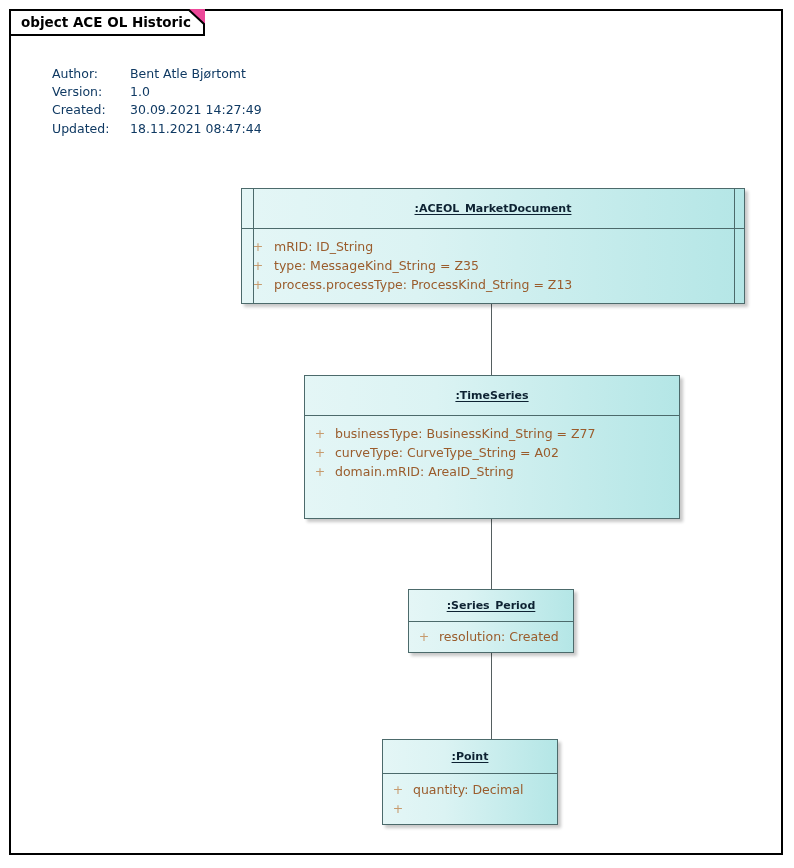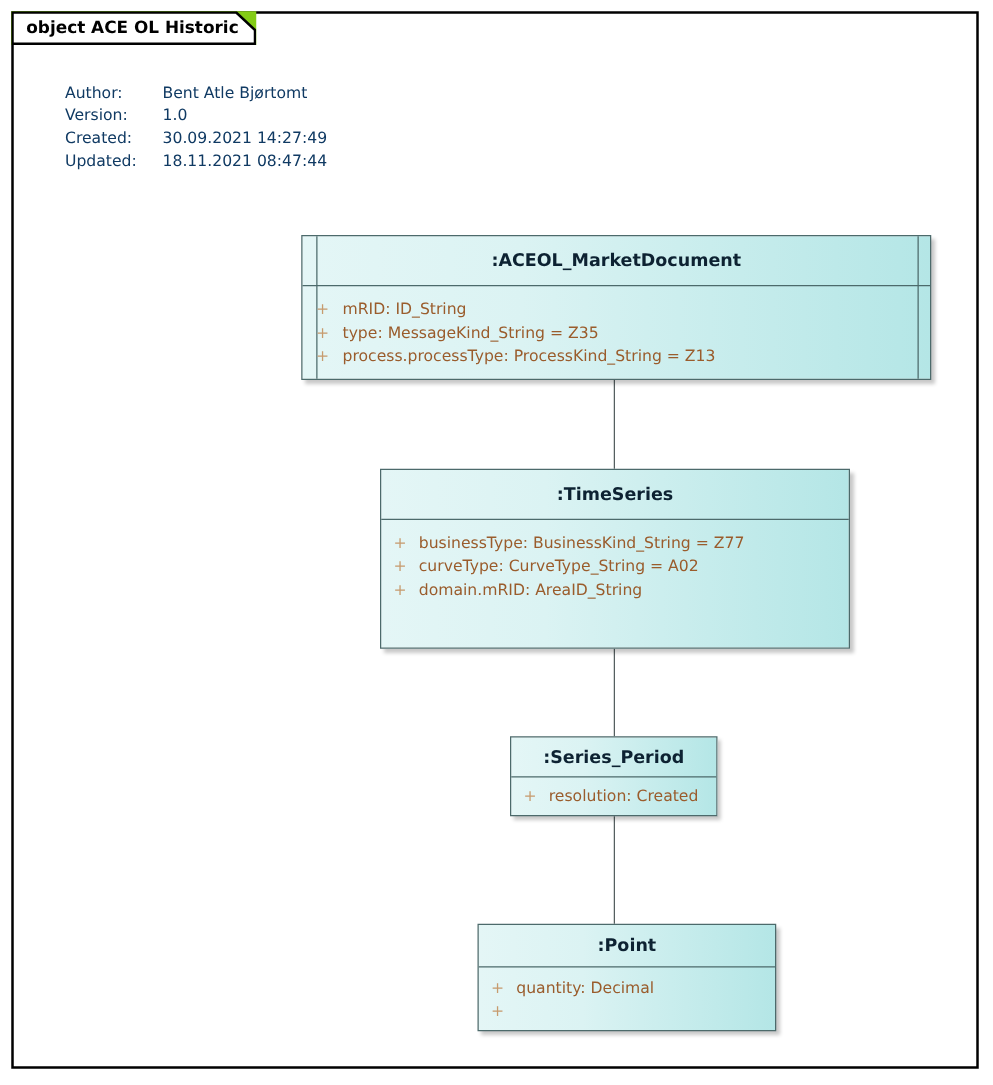--- a/index.html
+++ b/index.html
@@ -27,21 +27,21 @@
     background: #ffffff;
   }
 
   
   #frame-tab {
     position: absolute;
     left: 9px;
     top: 9px;
     width: 196px;
     height: 27px;
-    background: #84cc16;
+    background: #ec4899;
     box-sizing: border-box;
   }
   #frame-tab .tab-shape {
     position: absolute;
     left: 0; top: 0;
     width: 196px;
     height: 27px;
   }
   #frame-tab .tab-label {
     position: absolute;
@@ -88,23 +88,24 @@
   .uml-box .box-head {
     position: relative;
     box-sizing: border-box;
     border-bottom: 1px solid #4c6a6b;
     text-align: center;
     display: flex;
     align-items: center;
     justify-content: center;
   }
   .uml-box .box-title {
-    font-size: 14px;
+    font-size: 11px;
     font-weight: bold;
     color: #0d2232;
+    text-decoration: underline;
     text-underline-offset: 2px;
     white-space: nowrap;
   }
   .uml-box .box-body {
     position: relative;
     box-sizing: border-box;
     padding: 8px 0 0 0;
   }
   .uml-box .attr-row {
     display: flex;
@@ -159,21 +160,21 @@
     top: 589px;
     width: 166px;
     height: 64px;
   }
   #box-seriesperiod .box-head { height: 32px; }
   #box-seriesperiod .box-body { height: 30px; padding-top: 5px; }
 
   #box-point {
     left: 382px;
     top: 739px;
-    width: 239px;
+    width: 176px;
     height: 86px;
   }
   #box-point .box-head { height: 34px; }
   #box-point .box-body { height: 50px; padding-top: 6px; }
 
   
   .connector {
     position: absolute;
     width: 0;
     border-left: 1px solid #555f60;

